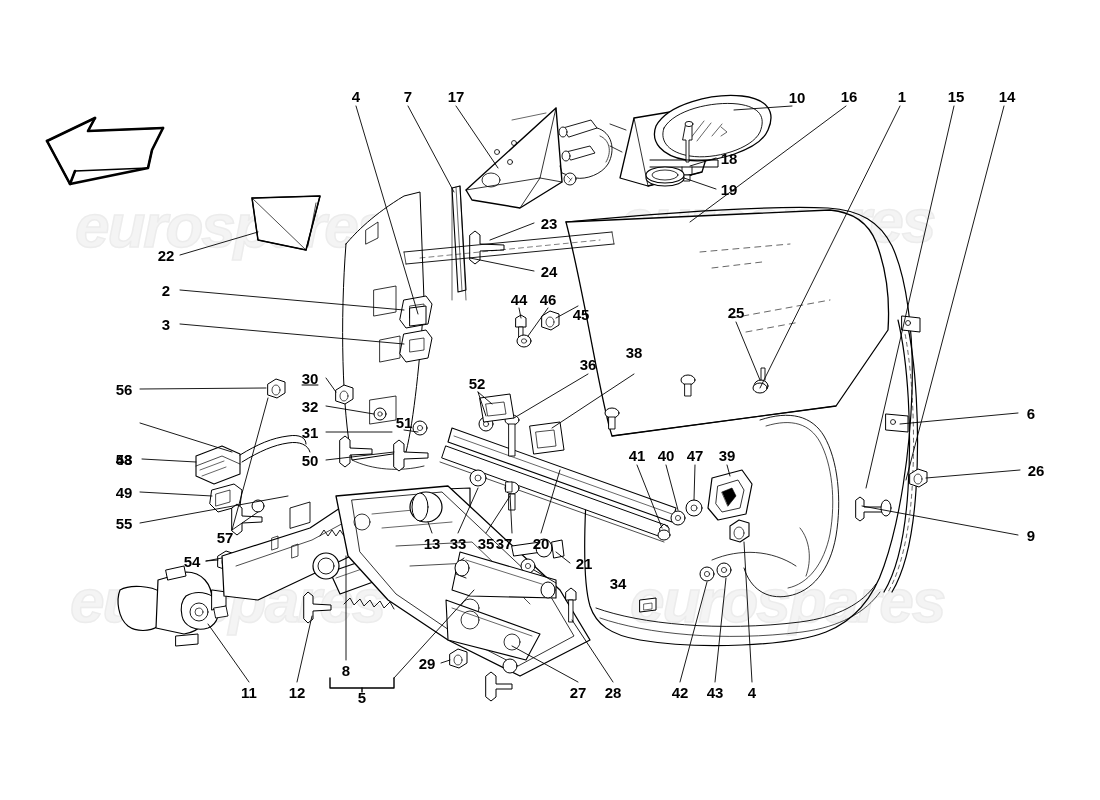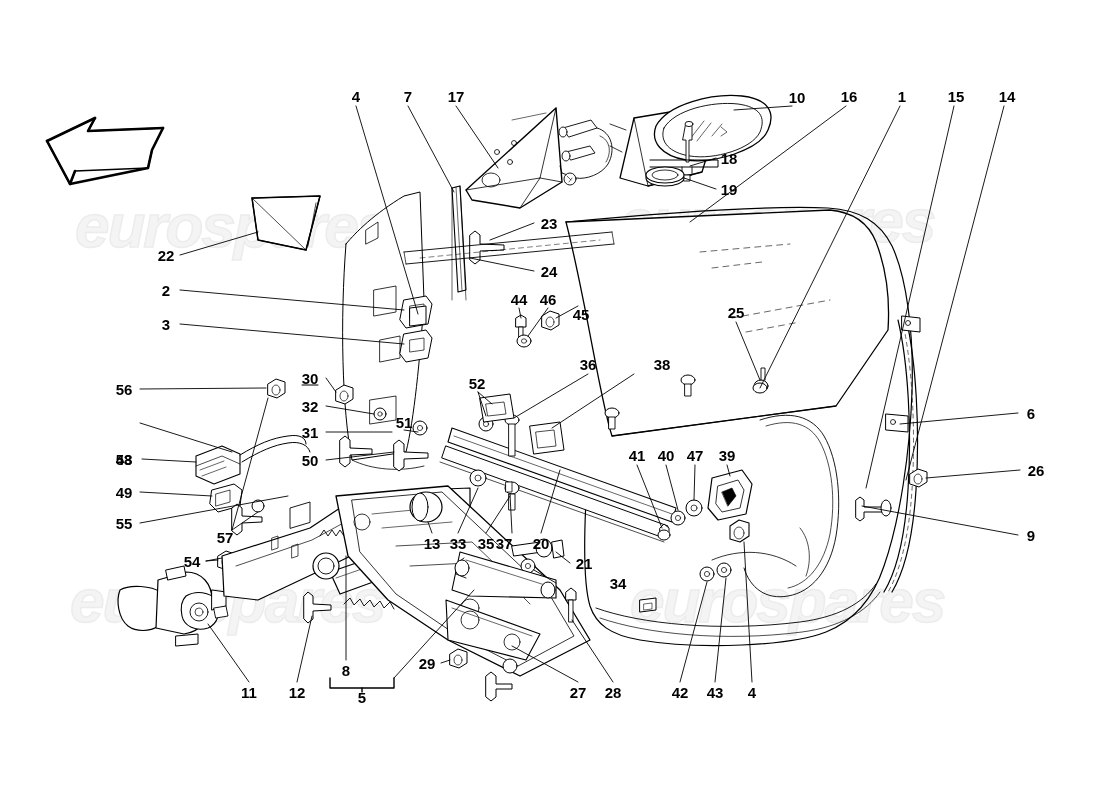--- a/index.html
+++ b/index.html
@@ -542,21 +542,21 @@
       <div class="lbl" style="left: 1007px; top: 96px;">14</div>
       <div class="lbl" style="left: 729px; top: 158px;">18</div>
       <div class="lbl" style="left: 729px; top: 189px;">19</div>
       <div class="lbl" style="left: 549px; top: 223px;">23</div>
       <div class="lbl" style="left: 549px; top: 271px;">24</div>
       <div class="lbl" style="left: 519px; top: 299px;">44</div>
       <div class="lbl" style="left: 548px; top: 299px;">46</div>
       <div class="lbl" style="left: 581px; top: 314px;">45</div>
       <div class="lbl" style="left: 736px; top: 312px;">25</div>
       <div class="lbl" style="left: 588px; top: 364px;">36</div>
-      <div class="lbl" style="left: 634px; top: 364px; margin-left: 28px;">38</div>
+      <div class="lbl" style="left: 634px; top: 352px;">38</div>
       <div class="lbl" style="left: 637px; top: 455px;">41</div>
       <div class="lbl" style="left: 666px; top: 455px;">40</div>
       <div class="lbl" style="left: 695px; top: 455px;">47</div>
       <div class="lbl" style="left: 727px; top: 455px;">39</div>
       <div class="lbl" style="left: 1031px; top: 413px;">6</div>
       <div class="lbl" style="left: 1036px; top: 470px;">26</div>
       <div class="lbl" style="left: 1031px; top: 535px;">9</div>
       <div class="lbl" style="left: 432px; top: 543px;">13</div>
       <div class="lbl" style="left: 458px; top: 543px;">33</div>
       <div class="lbl" style="left: 486px; top: 543px;">35</div>

